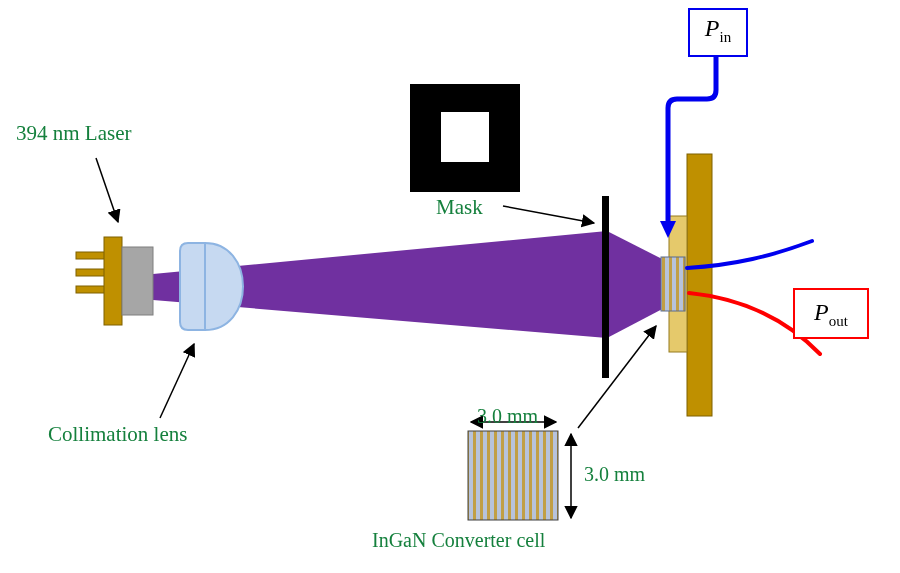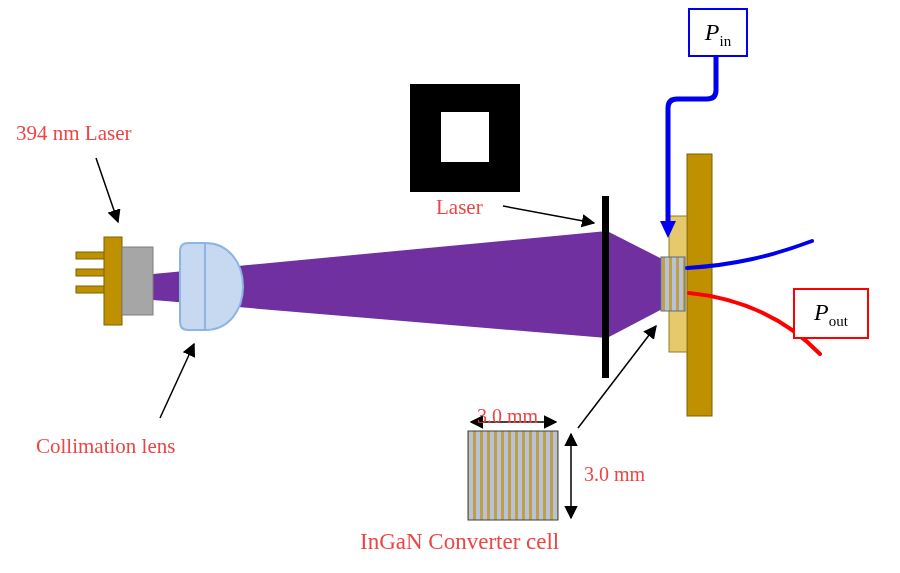--- a/index.html
+++ b/index.html
@@ -11,36 +11,36 @@
     overflow: hidden;
     font-family: "Liberation Serif", serif;
     color: #000;
   }
   .fig svg { position: absolute; inset: 0; }
   .lbl {
     position: absolute;
     font-family: "Liberation Serif", serif;
     font-size: 21px;
     white-space: nowrap;
-    color: #ef4444;
+    color: #15803d;
   }
-  .lbl.big  { font-size: 23px; }
+  .lbl.big  { font-size: 20px; margin-left: 12px; }
   .lbl.dim  { font-size: 20px; margin-top: 11px; }
   .pbox {
     position: absolute;
     border: 2px solid #000;
     background: #ffffff;
     text-align: center;
     font-family: "Liberation Serif", serif;
     font-size: 24px;
     color: #000;
   }
   .pbox .psym { font-style: italic; }
   .pbox sub { font-size: 15px; }
-  .pin-box  { left: 688px; top: 8px;   width: 56px; height: 45px; line-height: 45px; border-color: #0000EE; }
+  .pin-box  { left: 688px; top: 8px;   width: 56px; height: 45px; line-height: 36px; border-color: #0000EE; }
   .pout-box { left: 793px; top: 272px; width: 72px; height: 47px; line-height: 44px; border-color: #FF0000; margin-top: 16px; }
 </style>
 </head>
 <body>
 
 <div class="fig">
 
   <svg viewBox="0 0 900 573" width="900" height="573">
     <defs>
       <marker id="ah" viewBox="0 0 10 10" refX="9" refY="5" markerWidth="9" markerHeight="9" orient="auto-start-reverse" markerUnits="strokeWidth">
@@ -93,22 +93,22 @@
     <line x1="503" y1="206" x2="594" y2="223" stroke="#000" stroke-width="1.5" marker-end="url(#ah)"></line>
     <line x1="578" y1="428" x2="656" y2="326" stroke="#000" stroke-width="1.5" marker-end="url(#ah)"></line>
 
     <line x1="471" y1="422" x2="556" y2="422" stroke="#000" stroke-width="1.5" marker-start="url(#ah)" marker-end="url(#ah)"></line>
     <line x1="571" y1="434" x2="571" y2="518" stroke="#000" stroke-width="1.5" marker-start="url(#ah)" marker-end="url(#ah)"></line>
 
     <rect x="468" y="431" width="90" height="89" fill="url(#stripes)" stroke="#404040" stroke-width="1"></rect>
   </svg>
 
   <div class="lbl" style="left:16px;  top:121px;">394 nm Laser</div>
-  <div class="lbl" style="left:36px;  top:422px;margin-top:12px;">Collimation lens</div>
-  <div class="lbl" style="left:436px; top:195px;">Laser</div>
+  <div class="lbl" style="left:48px;  top:422px;">Collimation lens</div>
+  <div class="lbl" style="left:436px; top:195px;">Mask</div>
   <div class="lbl big" style="left:360px; top:529px;">InGaN Converter cell</div>
   <div class="lbl dim" style="left:477px; top:394px;">3.0 mm</div>
   <div class="lbl dim" style="left:584px; top:452px;">3.0 mm</div>
 
   <div class="pbox pin-box">
     <span class="psym">P</span><sub>in</sub>
   </div>
   <div class="pbox pout-box">
     <span class="psym">P</span><sub>out</sub>
   </div>

